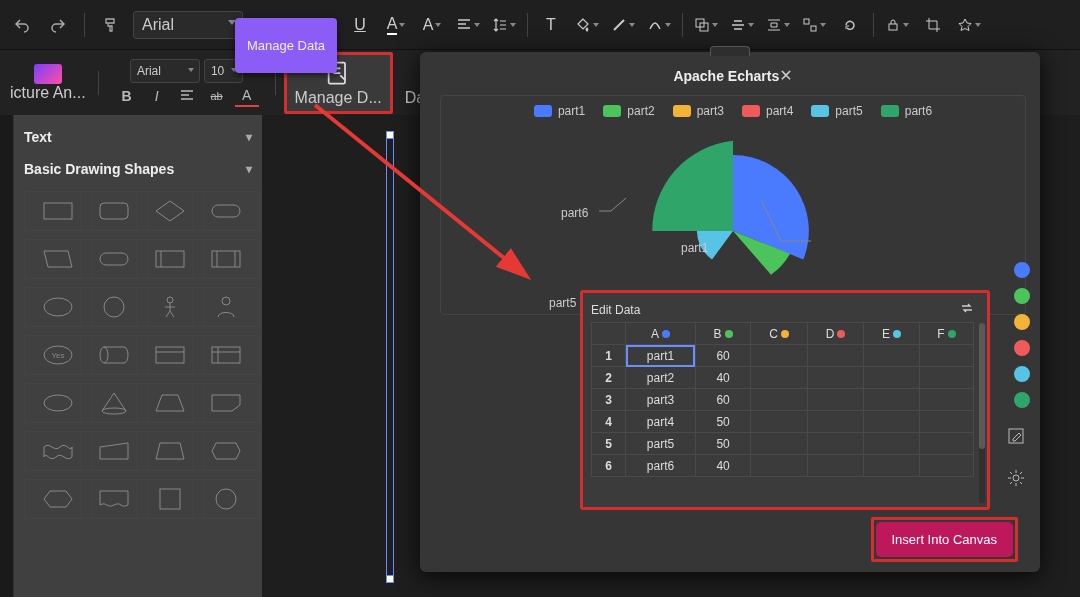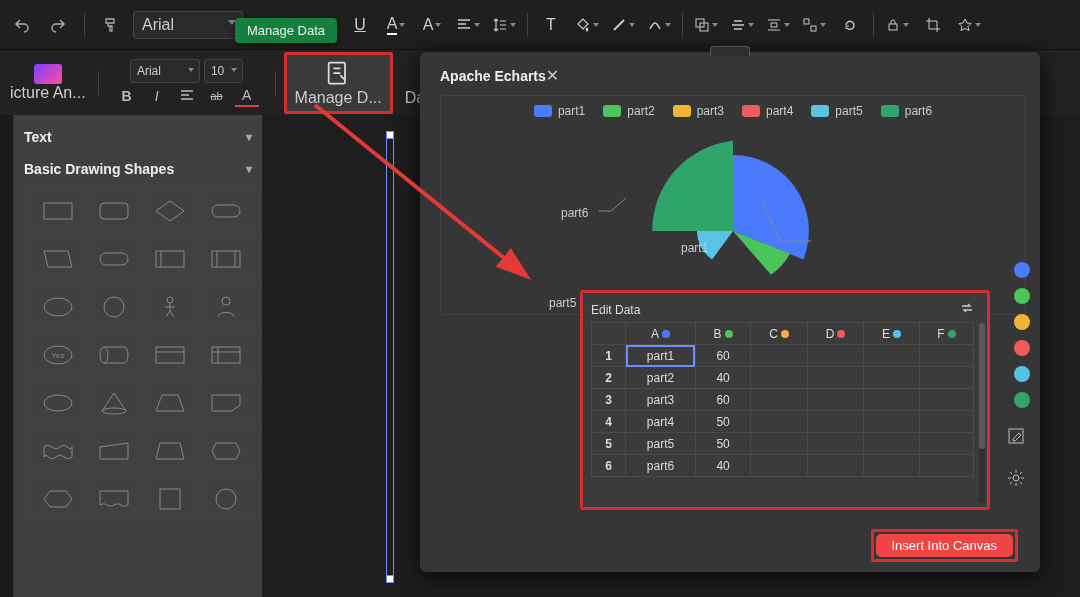--- a/index.html
+++ b/index.html
@@ -6,21 +6,21 @@
   body { background: #1a1a1a; width: 1080px; height: 597px; overflow: hidden; color: #ccc; position: relative; }
 
   
   .toolbar1 {
     height: 50px; background: #1f1f1f; display: flex; align-items: center; padding: 0 8px; gap: 8px;
     border-bottom: 1px solid #111;
   }
   .toolbar1 .icon-btn { width: 28px; height: 28px; display:flex;align-items:center;justify-content:center; color:#aaa; cursor:pointer; border-radius:3px; }
   .font-select { background:#2a2a2a; border:1px solid #444; color:#ccc; height:28px; min-width:110px; padding:0 22px 0 8px; border-radius:3px; position:relative; display:flex;align-items:center; }
   .font-select .dd{position:absolute;right:6px;top:8px;border-left:4px solid transparent;border-right:4px solid transparent;border-top:5px solid #888;}
-  .tooltip-tag{position:absolute;top:18px;left:235px;background:#15803d;color:#eee;padding:5px 12px;border-radius:4px;font-size:13px;z-index:100;box-shadow:0 2px 6px rgba(0,0,0,.6);}
+  .tooltip-tag{position:absolute;top:18px;left:235px;background:#8b5cf6;color:#eee;padding:20px 12px;border-radius:4px;font-size:13px;z-index:100;box-shadow:0 2px 6px rgba(0,0,0,.6);}
 
   .divider-v{width:1px;height:24px;background:#444;margin:0 4px;}
   .fmt-icons{display:flex;align-items:center;gap:2px;margin-left:20px;}
   .fmt-icons .tb{width:34px;height:30px;display:flex;align-items:center;justify-content:center;color:#ccc;cursor:pointer;border-radius:3px;font-size:16px;}
   .tb .tiny-dd { border-left:3px solid transparent;border-right:3px solid transparent;border-top:4px solid #888;margin-left:2px;}
 
   
   .ribbon{height:65px;background:#222;display:flex;align-items:center;padding:0 6px;gap:4px;}
   .ribbon-group{display:flex;flex-direction:column;align-items:center;padding:2px 8px;gap:2px;position:relative;}
   .ribbon-font-row{display:flex;gap:4px;align-items:center;}
@@ -48,21 +48,21 @@
   .shape-cell{width:68px;height:40px;border:1px solid #444;border-radius:3px;display:flex;align-items:center;justify-content:center;cursor:pointer;}
   .shape-cell svg{width:36px;height:28px;}
 
   
   .canvas-area{position:absolute;top:115px;left:262px;right:0;bottom:0;background:#1e1e1e;}
   .sel-box{position:absolute;top:20px;left:124px;width:8px;height:440px;border-left:1px solid #6a8eff; border-right:1px solid #6a8eff;}
   .sel-handle{position:absolute;width:8px;height:8px;background:#fff;border:1px solid #6a8eff;}
 
   
   .echarts-pop{position:absolute;top:52px;left:420px;width:620px;height:520px;background:#363636;border-radius:6px;box-shadow:0 4px 24px rgba(0,0,0,.8);padding:14px 14px 12px 20px;z-index:50;}
-  .echarts-pop .header{display:flex;justify-content:flex-start;align-items:center;}
+  .echarts-pop .header{display:flex;justify-content:center;align-items:center;}
   .echarts-pop .title{color:#eee;font-weight:bold;font-size:14px;}
   .echarts-pop .close-x{color:#ccc;cursor:pointer;font-size:16px;}
   .chart-preview{position:relative;height:220px;margin-top:10px;border:1px solid #444;border-radius:4px;background:#363636;overflow:hidden;}
   .legend{display:flex;justify-content:center;gap:18px;padding:8px 0;font-size:12px;color:#ccc;}
   .legend .swatch{display:flex;align-items:center;gap:6px;}
   .legend .box{width:18px;height:12px;border-radius:3px;}
   .chart-svg{position:absolute;top:40px;left:50%;transform:translateX(-50%);}
   .chart-label{position:absolute;font-size:12px;color:#ccc;}
 
   
@@ -76,21 +76,21 @@
   .cell-selected{outline:2px solid #6a8eff;outline-offset:-2px;}
   .ed-scroll{position:absolute;right:2px;top:30px;bottom:4px;width:6px;background:#303030;border-radius:3px;}
   .ed-scroll-thumb{position:absolute;top:0;width:6px;height:70%;background:#5a5a5a;border-radius:3px;}
 
   
   .side-dots{position:absolute;right:10px;top:210px;display:flex;flex-direction:column;gap:10px;align-items:center;}
   .side-dots .dot{width:16px;height:16px;border-radius:50%;cursor:pointer;}
   .side-tools{position:absolute;right:10px;top:370px;display:flex;flex-direction:column;gap:14px;align-items:center;}
   .side-tools .tool{width:28px;height:28px;display:flex;align-items:center;justify-content:center;color:#bbb;cursor:pointer;}
 
-  .insert-btn{position:absolute;right:28px;bottom:16px;background:#ef4444;color:#fff;padding:4px 16px;border:none;border-radius:5px;font-size:13px;cursor:pointer;}
+  .insert-btn{position:absolute;right:28px;bottom:16px;background:#be185d;color:#fff;padding:10px 16px;border:none;border-radius:5px;font-size:13px;cursor:pointer;}
   .insert-wrap{position:absolute;right:22px;bottom:10px;border:3px solid #d32f2f;padding:2px;border-radius:2px;}
 
   
   .red-arrow{position:absolute;top:100px;left:310px;z-index:200;pointer-events:none;}
   
   .drag-handle{position:absolute;top:-6px;left:50%;transform:translateX(-50%);width:40px;height:10px;border:1px solid #555;border-bottom:none;border-radius:4px 4px 0 0;background:#2e2e2e;}
 
 </style>
 </head>
 <body>

